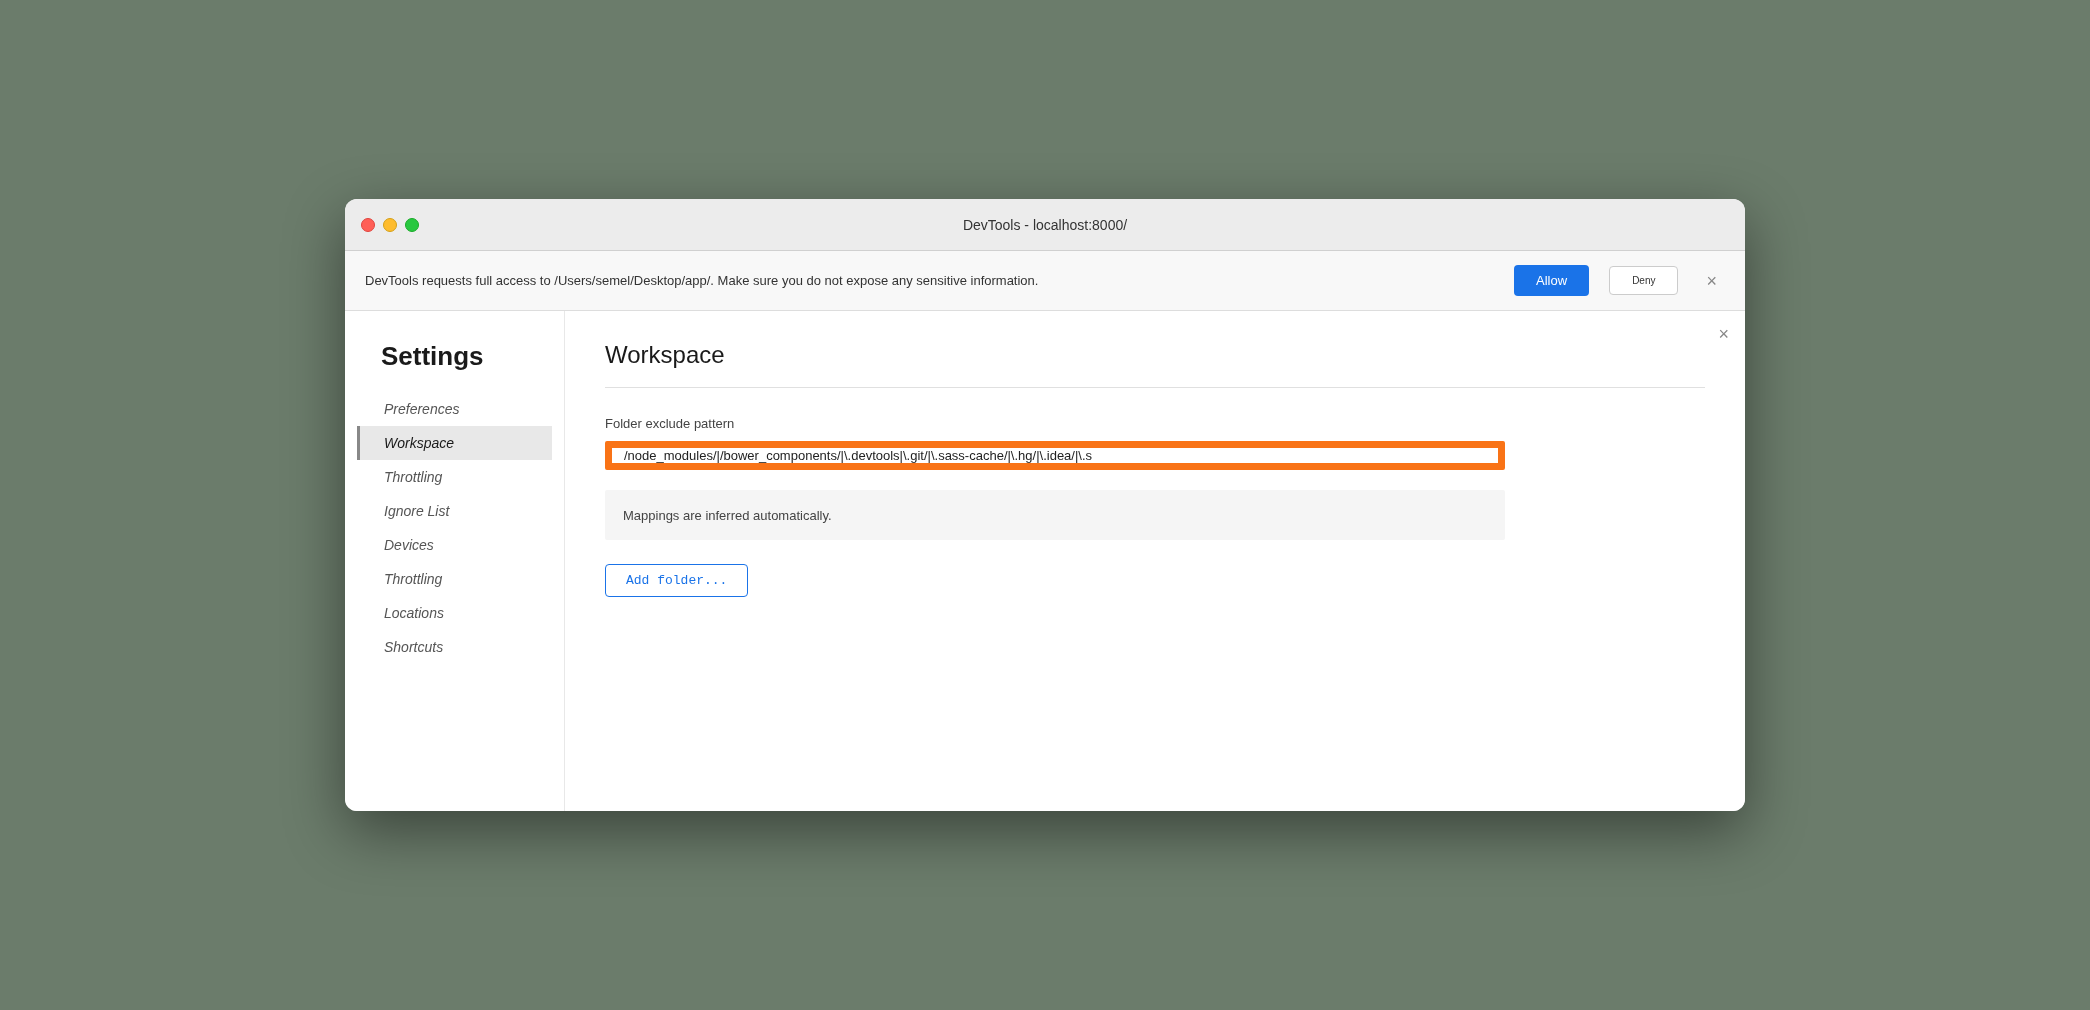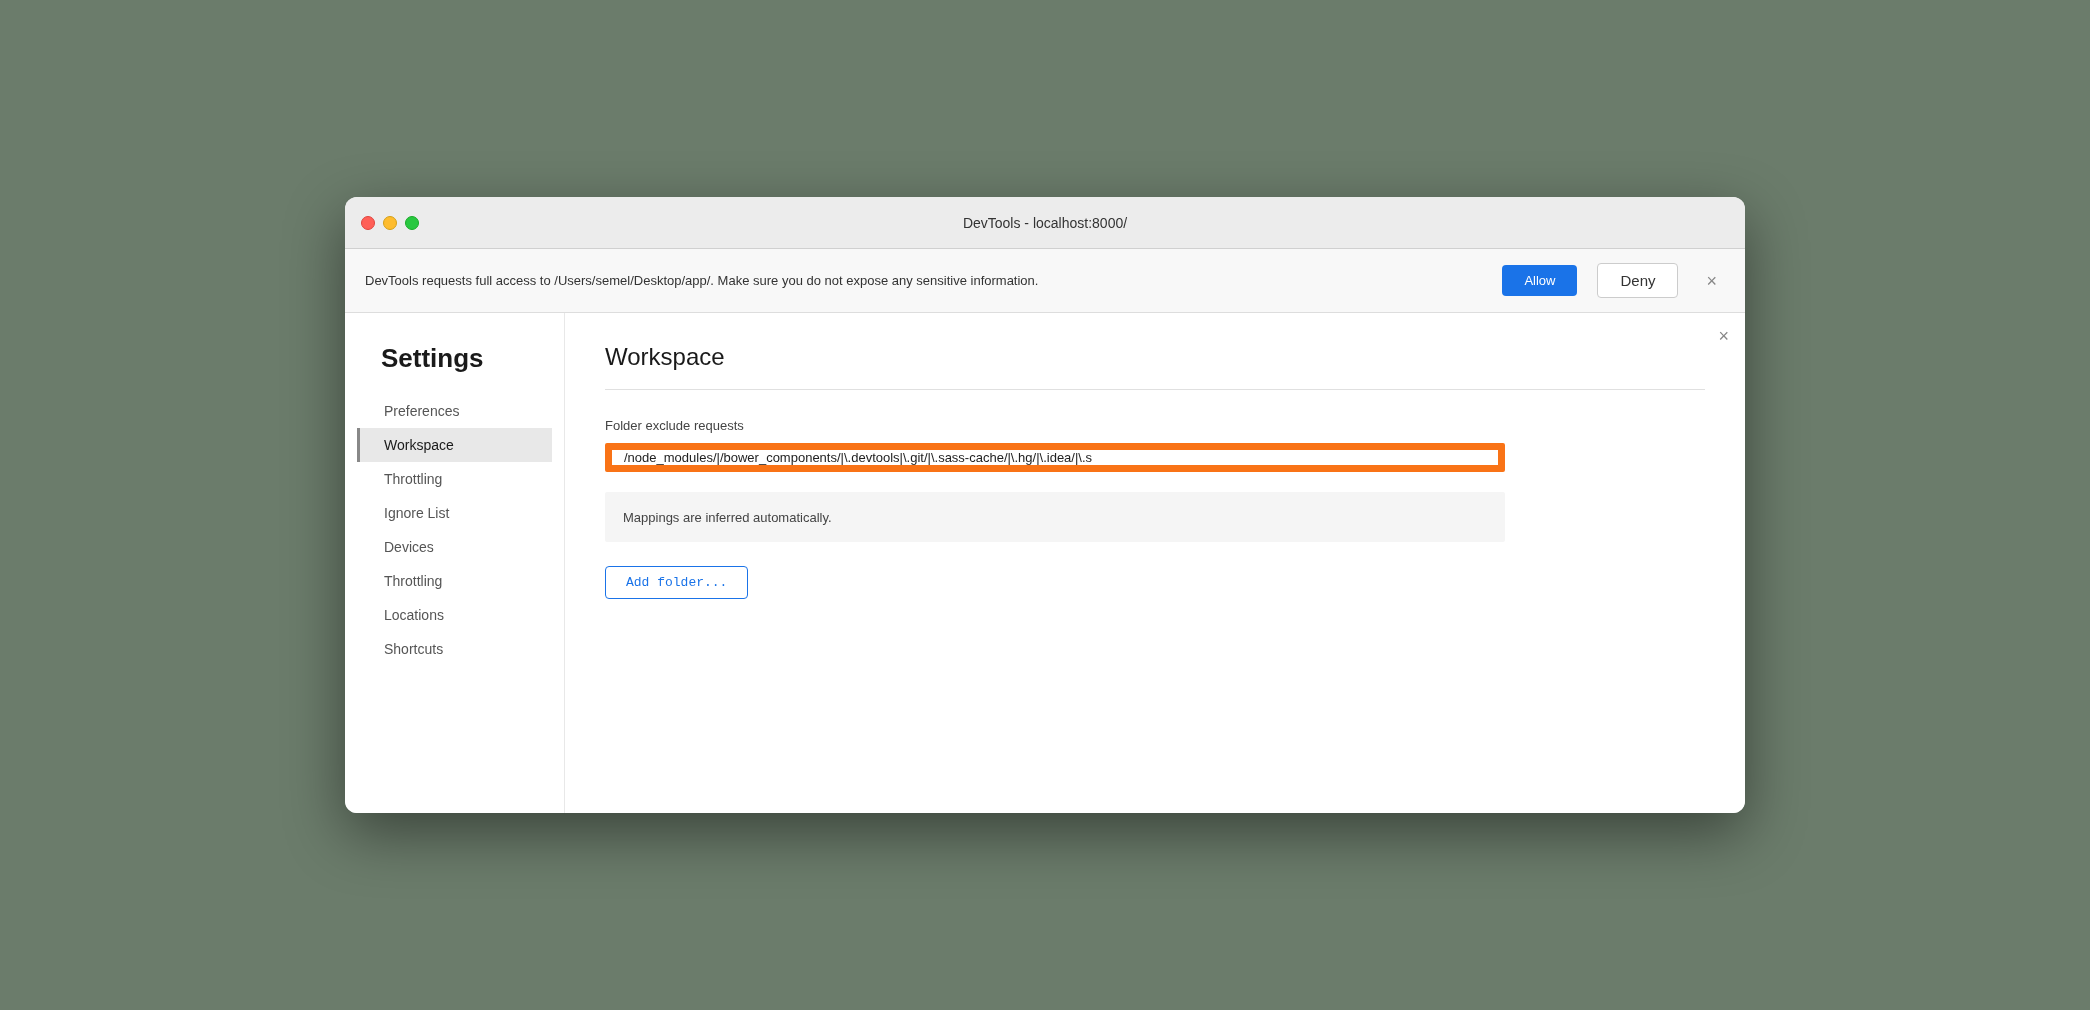--- a/index.html
+++ b/index.html
@@ -86,21 +86,21 @@
       white-space: nowrap;
       margin-left: 27px;
     }
 
     .btn-deny {
       background: white;
       color: #333;
       border: 1px solid #ccc;
       border-radius: 4px;
       padding: 8px 22px;
-      font-size: 15px;
+      font-size: 10px;
       cursor: pointer;
       white-space: nowrap;
     }
 
     .permission-close {
       background: none;
       border: none;
       font-size: 18px;
       color: #888;
       cursor: pointer;
@@ -143,20 +143,21 @@
       color: #1a1a1a;
       padding: 0 24px 20px 24px;
     }
 
     .sidebar-item {
       padding: 9px 24px;
       font-size: 14px;
       color: #555;
       cursor: pointer;
       border-left: 3px solid transparent;
+      font-style: italic;
     }
 
     .sidebar-item.active {
       background: #e8e8e8;
       color: #1a1a1a;
       font-weight: 500;
       border-left: 3px solid #888;
     }
 
     
@@ -273,21 +274,21 @@
       </div>
       <div class="sidebar-item">
         <span>Shortcuts</span>
       </div>
     </div>
 
     <div class="panel">
       <h2 class="panel-title">Workspace</h2>
       <hr class="panel-divider">
 
-      <div class="field-label">Folder exclude requests</div>
+      <div class="field-label">Folder exclude pattern</div>
       <input type="text" class="text-input" value="/node_modules/|/bower_components/|\.devtools|\.git/|\.sass-cache/|\.hg/|\.idea/|\.s" style="">
 
       <div class="info-box">
         <span class="info-box-text">Mappings are inferred automatically.</span>
       </div>
 
       <button class="btn-add-folder">Add folder...</button>
     </div>
 
   </div>

